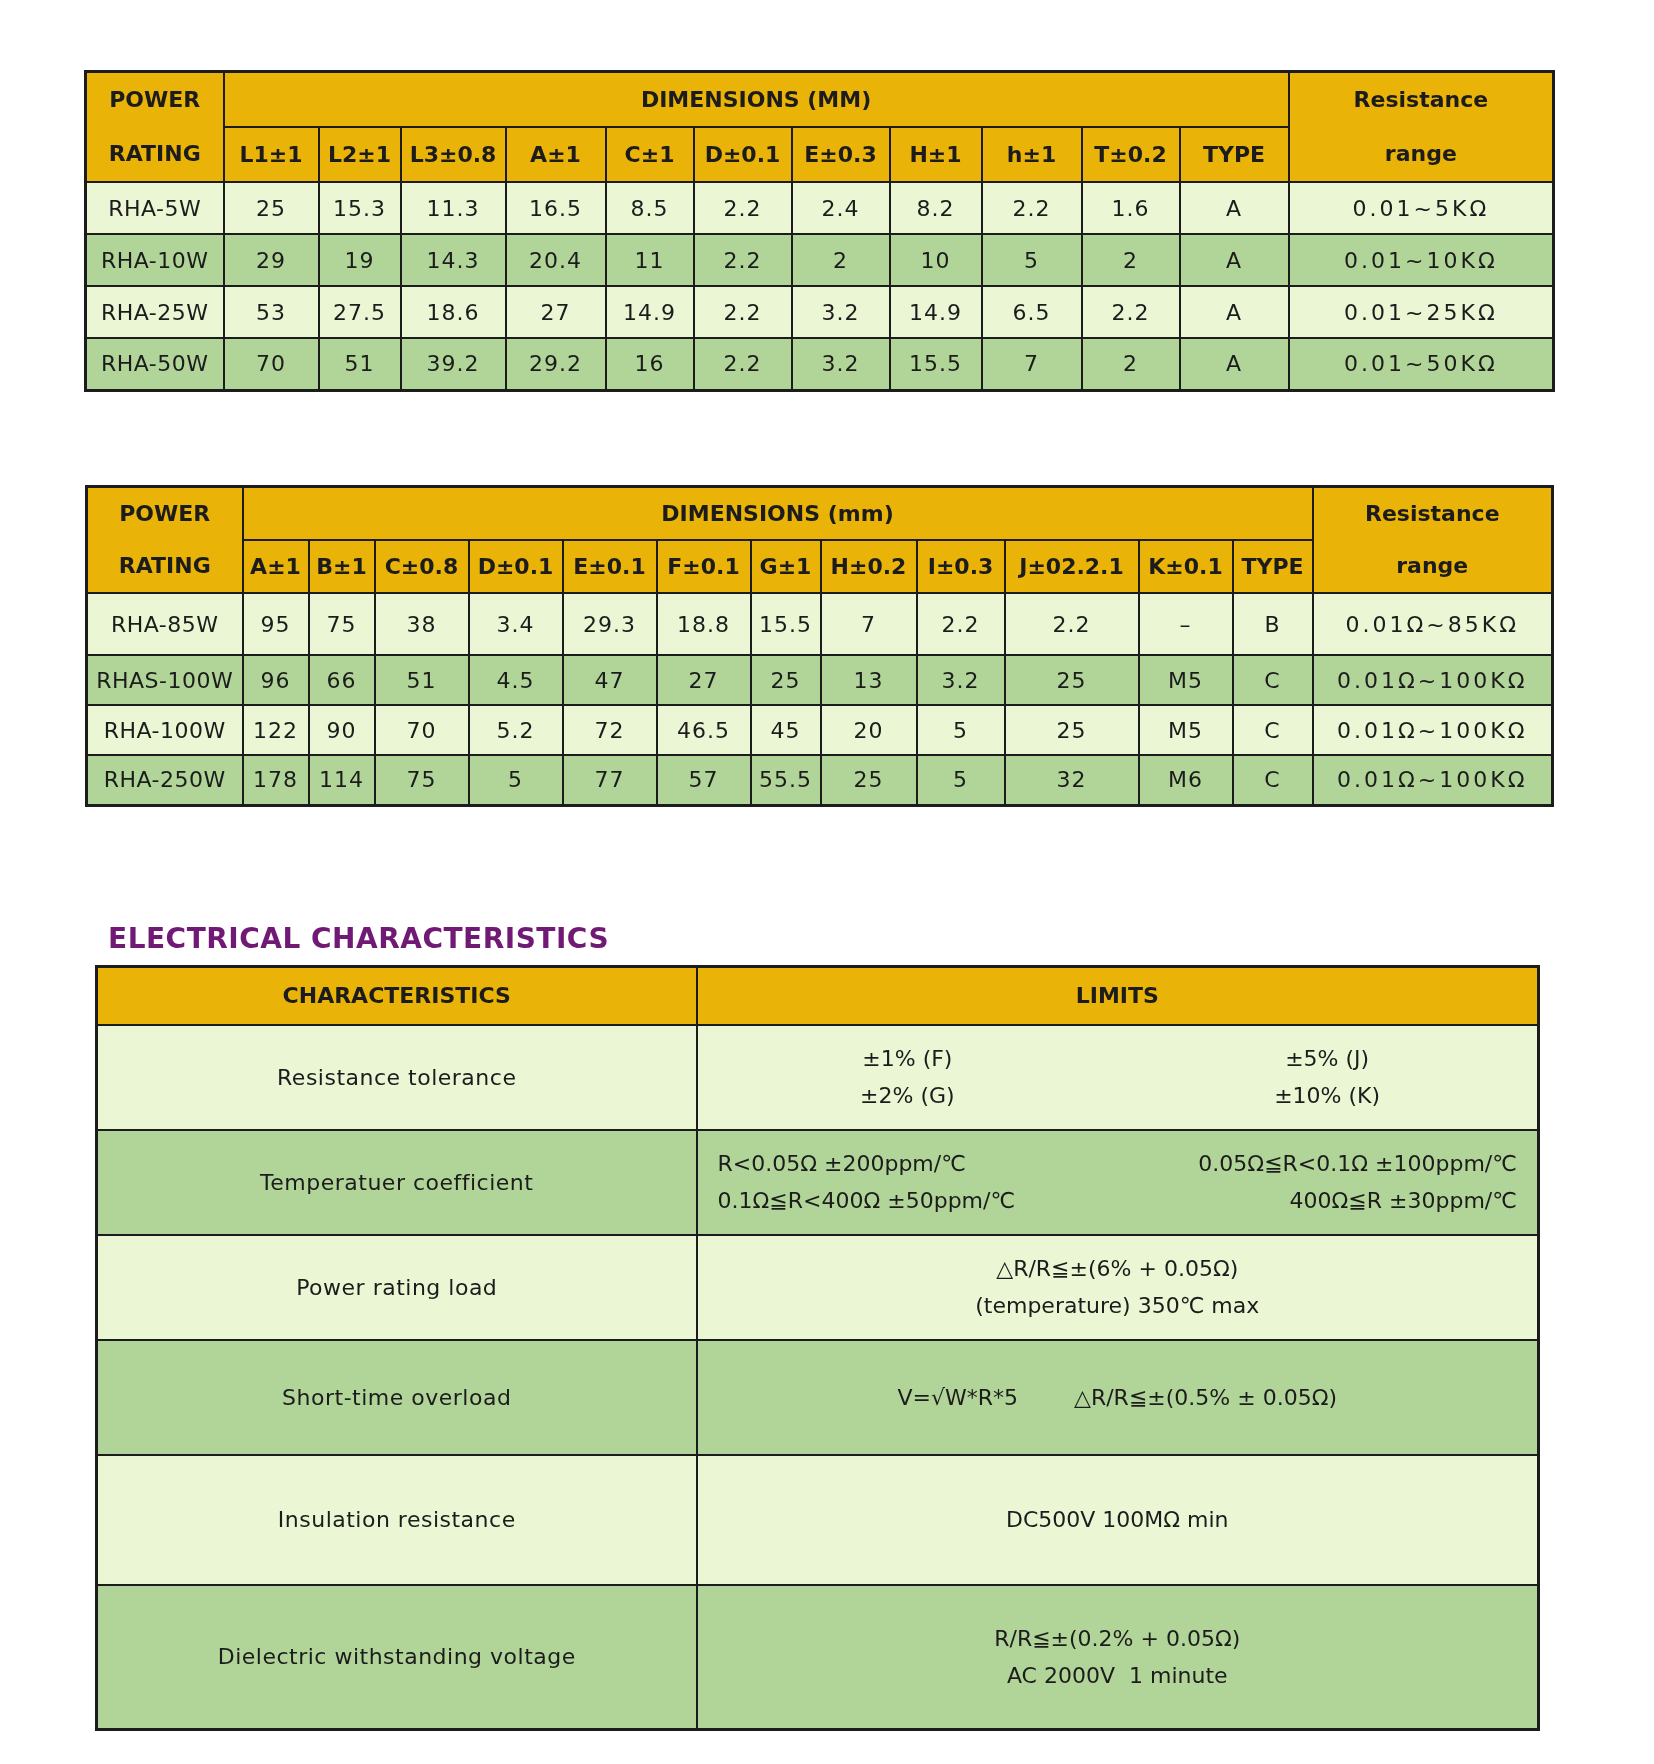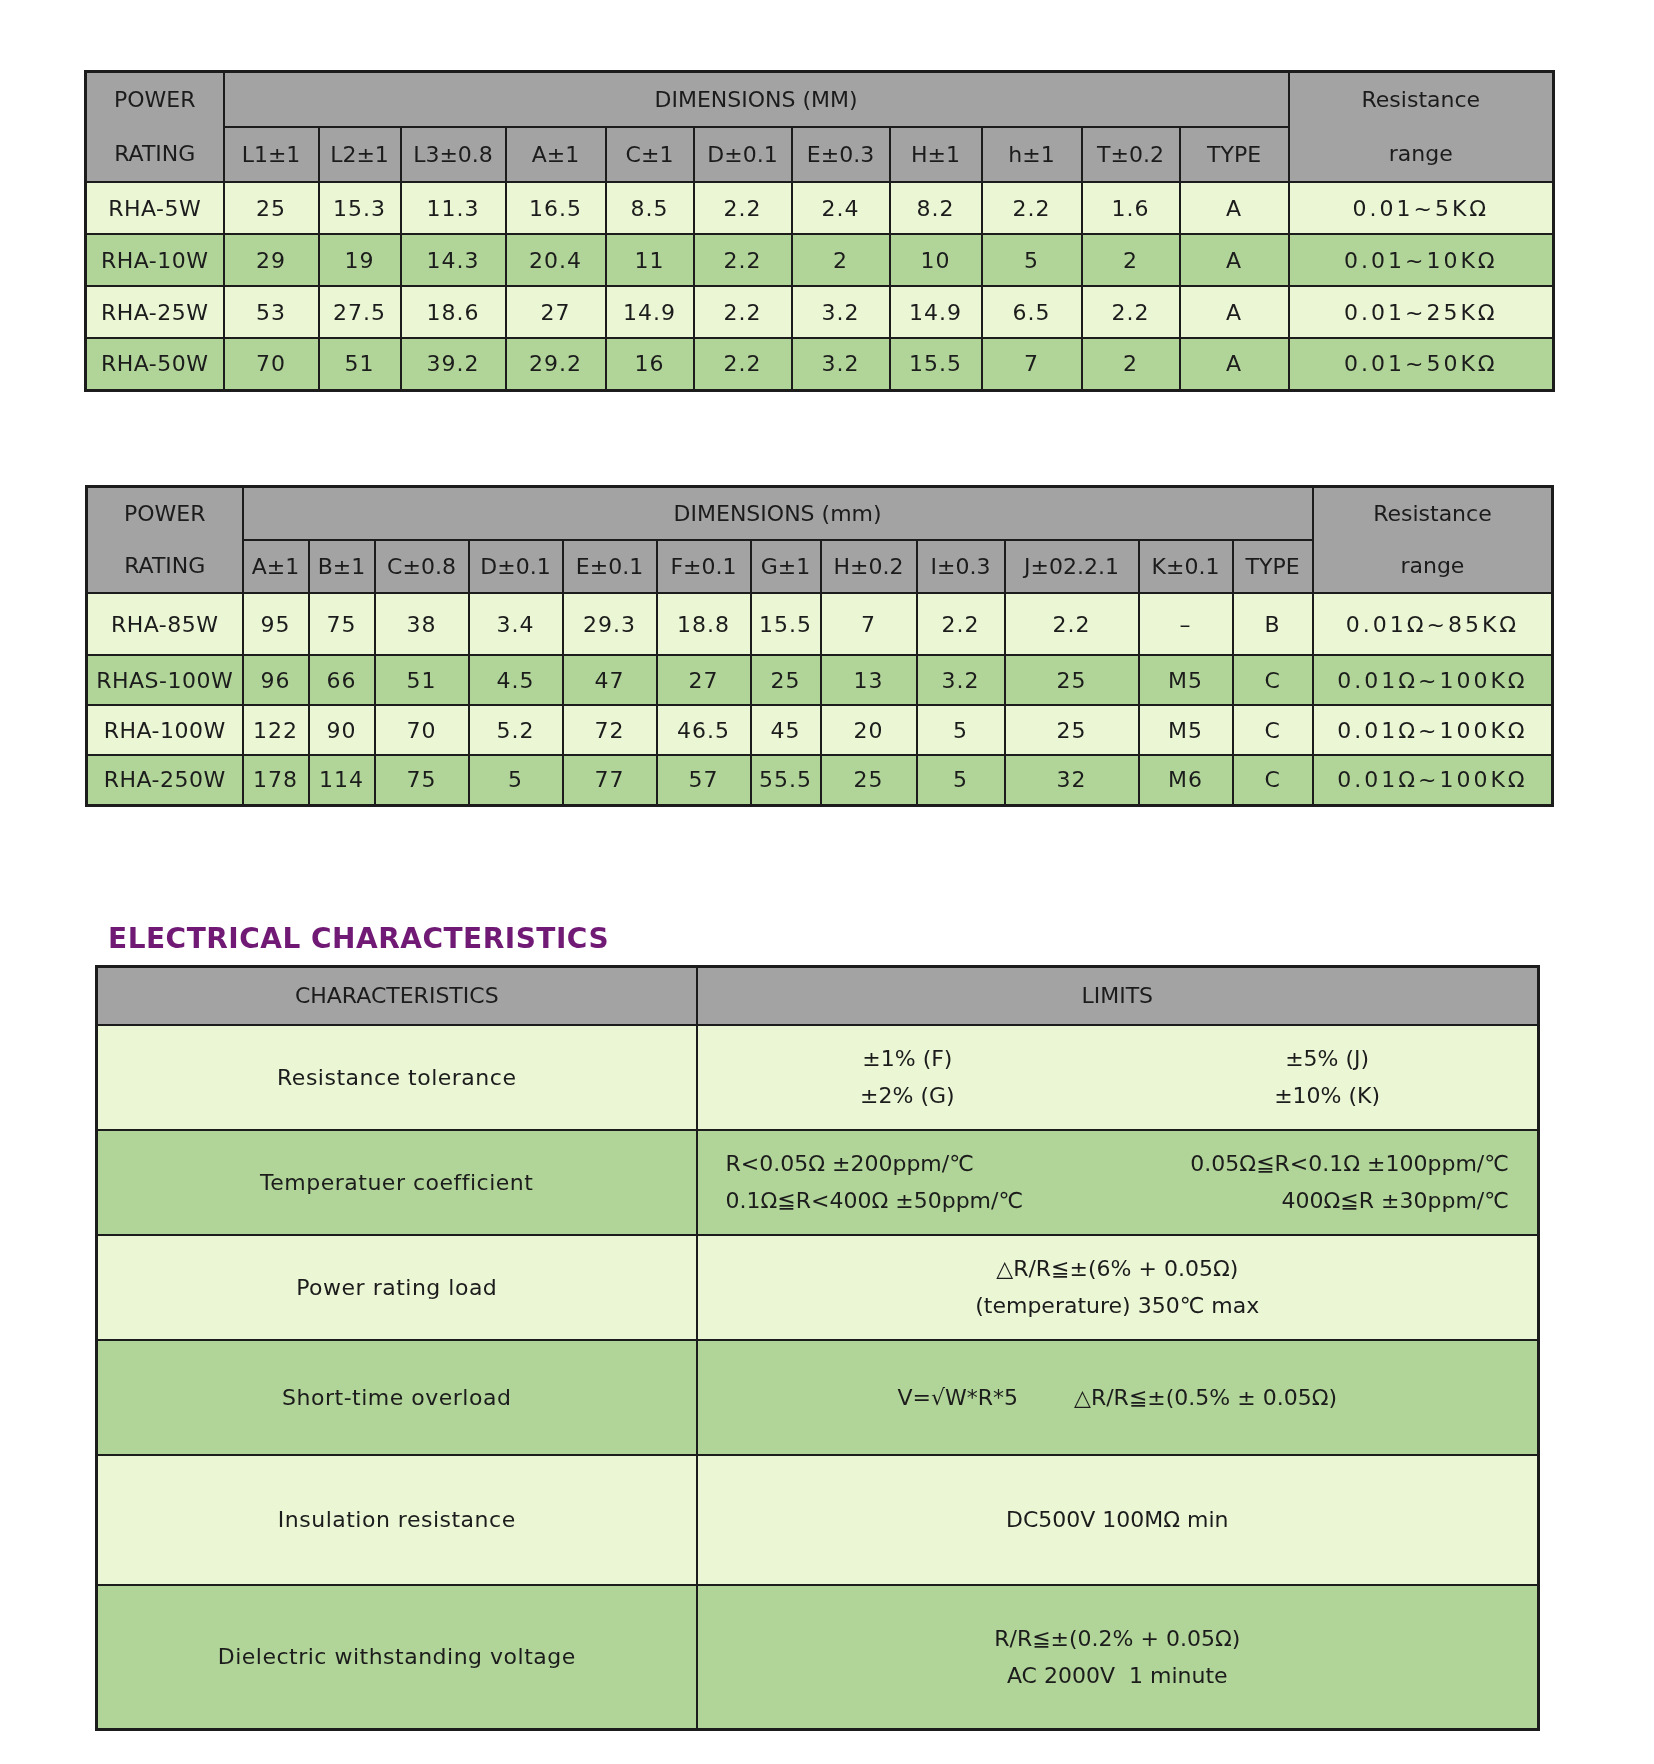--- a/index.html
+++ b/index.html
@@ -12,41 +12,41 @@
   .page { position:absolute; inset:0; }
 
   table.spec {
     position:absolute; border-collapse:collapse; table-layout:fixed;
     border:3px solid #1c1c1c; background:#fff;
   }
   table.spec td {
     border:2px solid #1c1c1c; text-align:center; vertical-align:middle;
     font-size:22px; color:#1c1c1c; overflow:hidden; padding:0;
   }
-  tr.hdr td { background:#a3a3a3; font-weight:normal; }
+  tr.hdr td { background:#eab308; font-weight:bold; }
   tr.light td { background:#EAF6D4; }
   tr.dark  td { background:#B1D598; }
 
   .t1 { left:84px;  top:70px;  width:1468px; }
   .t2 { left:85px;  top:485px; width:1466px; }
   .t3 { left:95px;  top:965px; width:1442px; }
 
   .t1 .corner div, .t1 .resh div { height:54px; line-height:54px; }
   .t2 .corner div, .t2 .resh div { height:52px; line-height:52px; }
 
   td.data { letter-spacing:1px; }
   td.res  { letter-spacing:3px; }
   td.rowlabel { letter-spacing:0.5px; }
 
   .t3 td.char { font-size:22px; letter-spacing:0.5px; }
   .t3 td.lim  { font-size:22px; }
   .stack { display:flex; flex-direction:column; gap:12px; width:100%; }
   .lrow { display:flex; align-items:center; width:100%; white-space:pre-wrap; }
   .lrow.halves span { width:50%; text-align:center; }
-  .lrow.between { justify-content:space-between; padding:0 28px; }
+  .lrow.between { justify-content:space-between; padding:0 20px; }
   .lrow.centergap { justify-content:center; gap:56px; }
   .lrow.centered { justify-content:center; }
 
   .ec-title {
     position:absolute; left:108px; top:922px;
     font-size:28px; font-weight:bold; color:#701a75; letter-spacing:0.5px;
   }
 </style>
 </head>
 <body>

